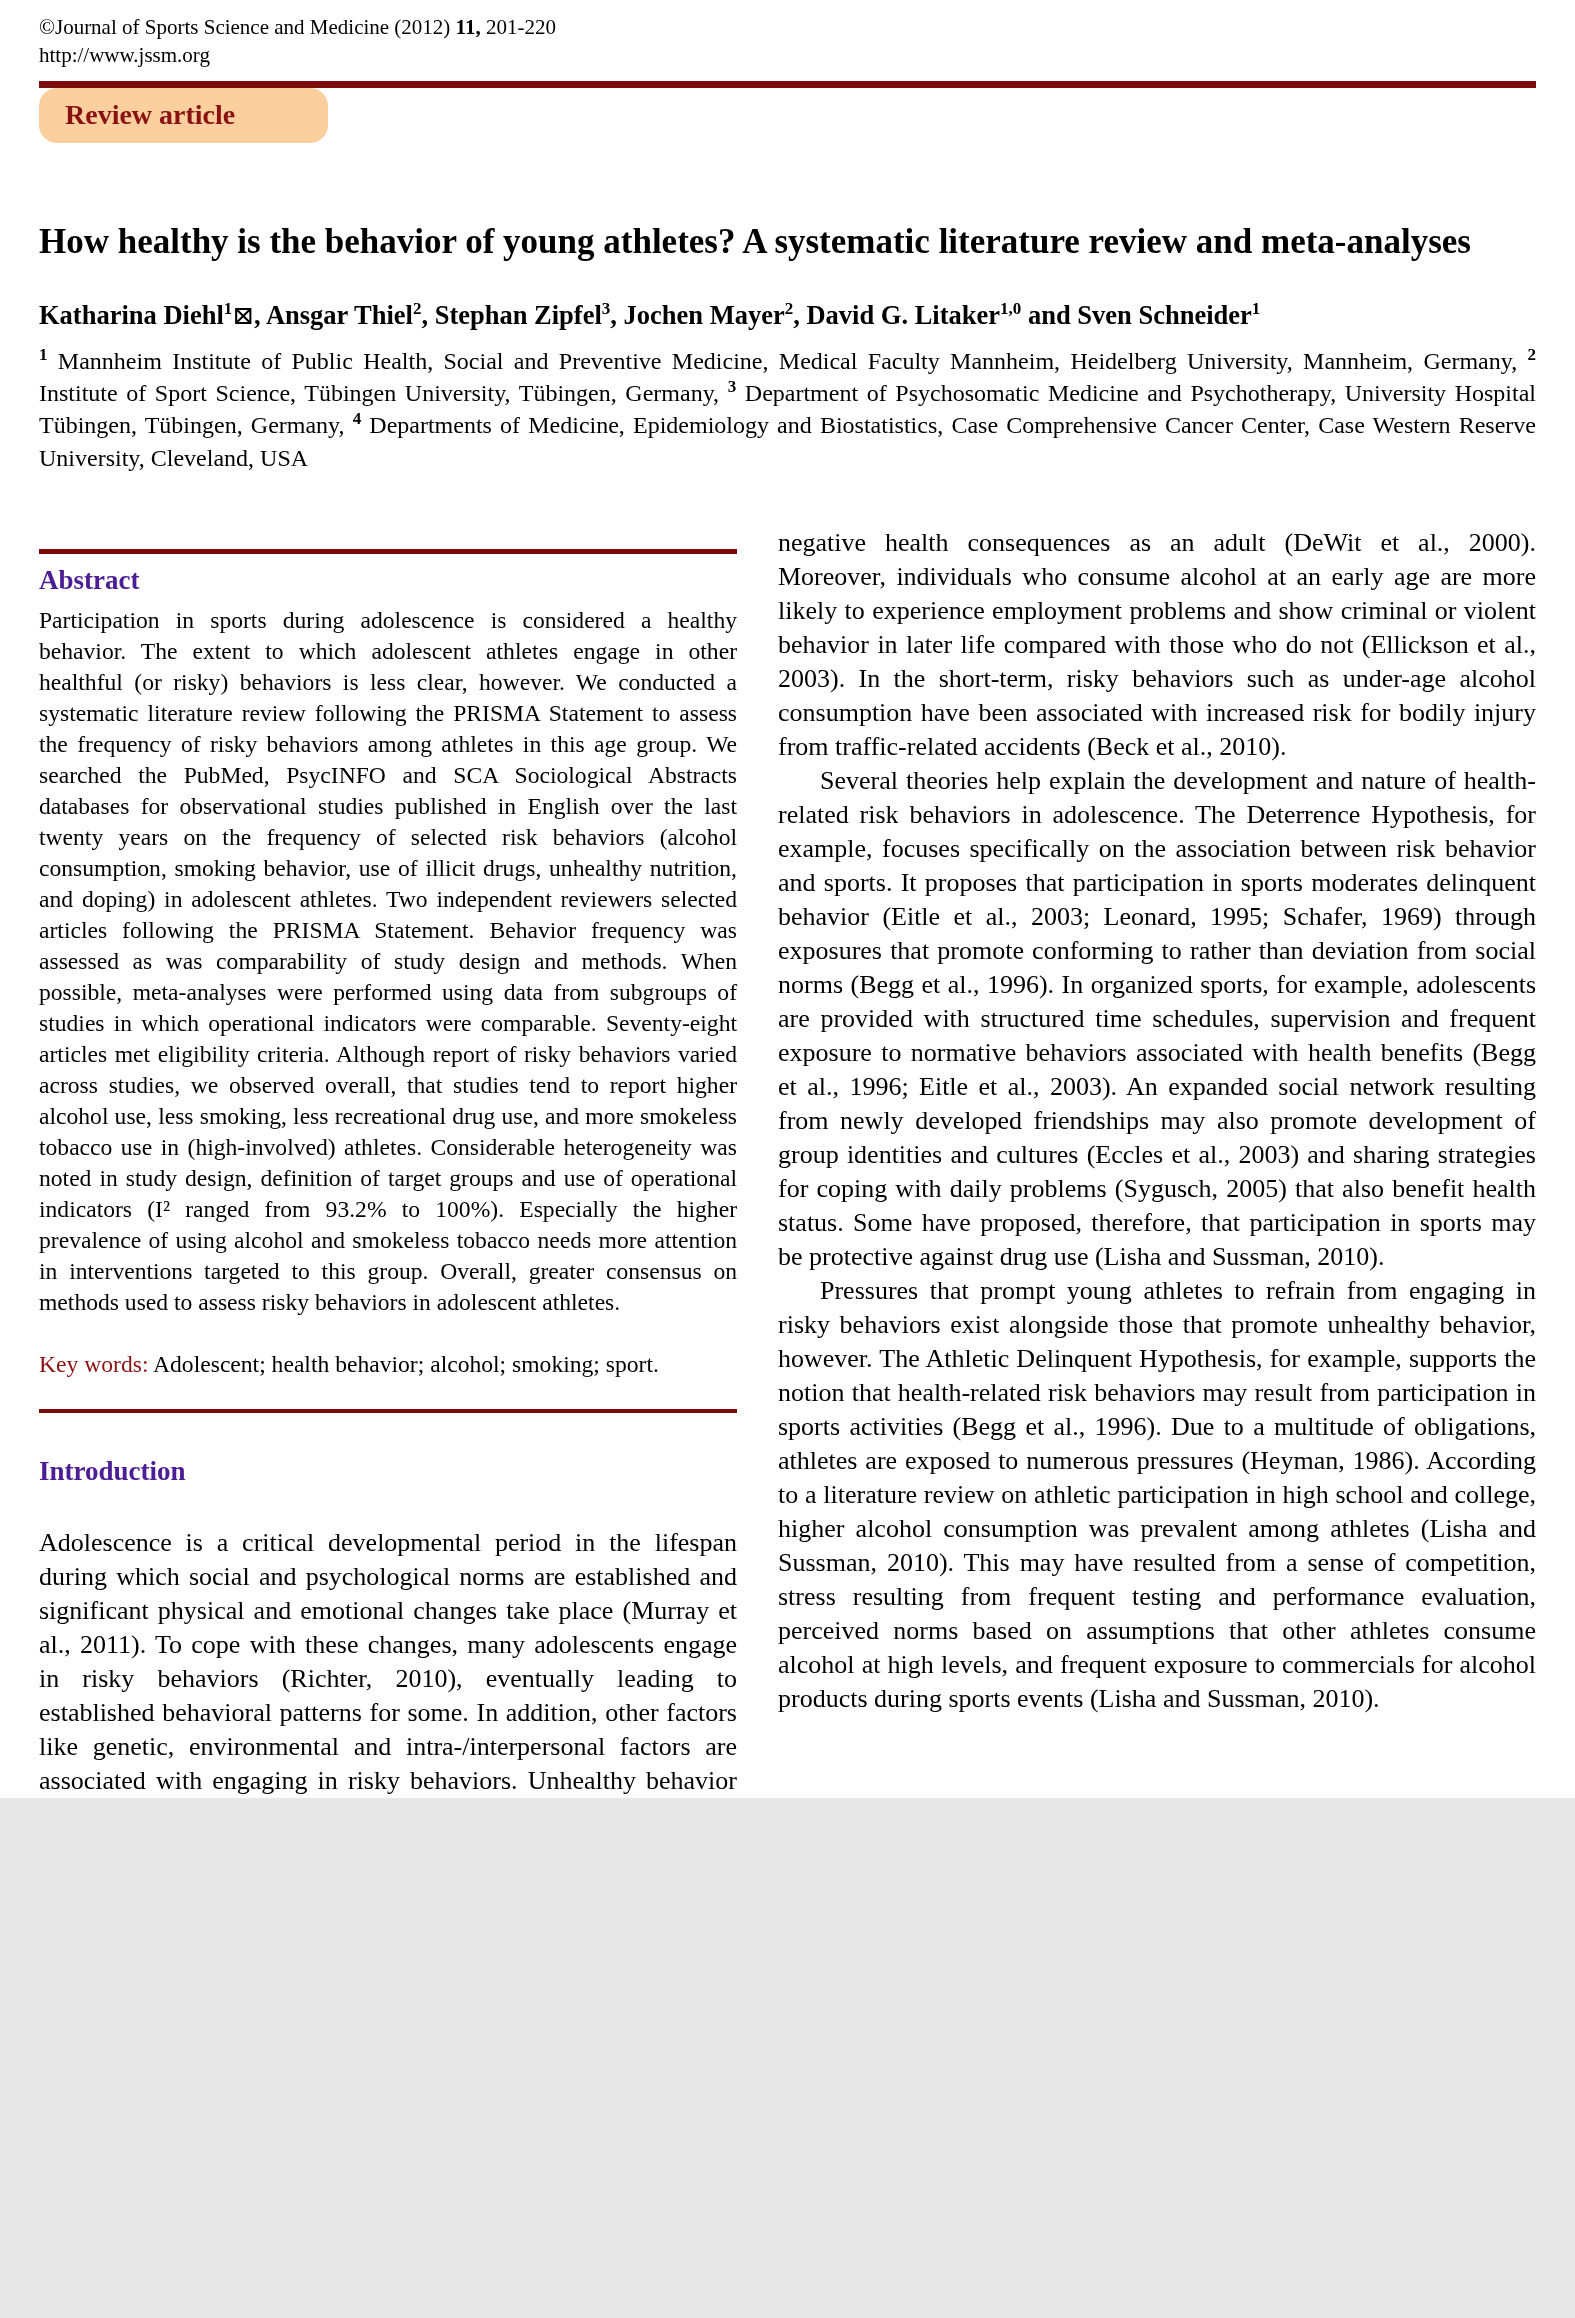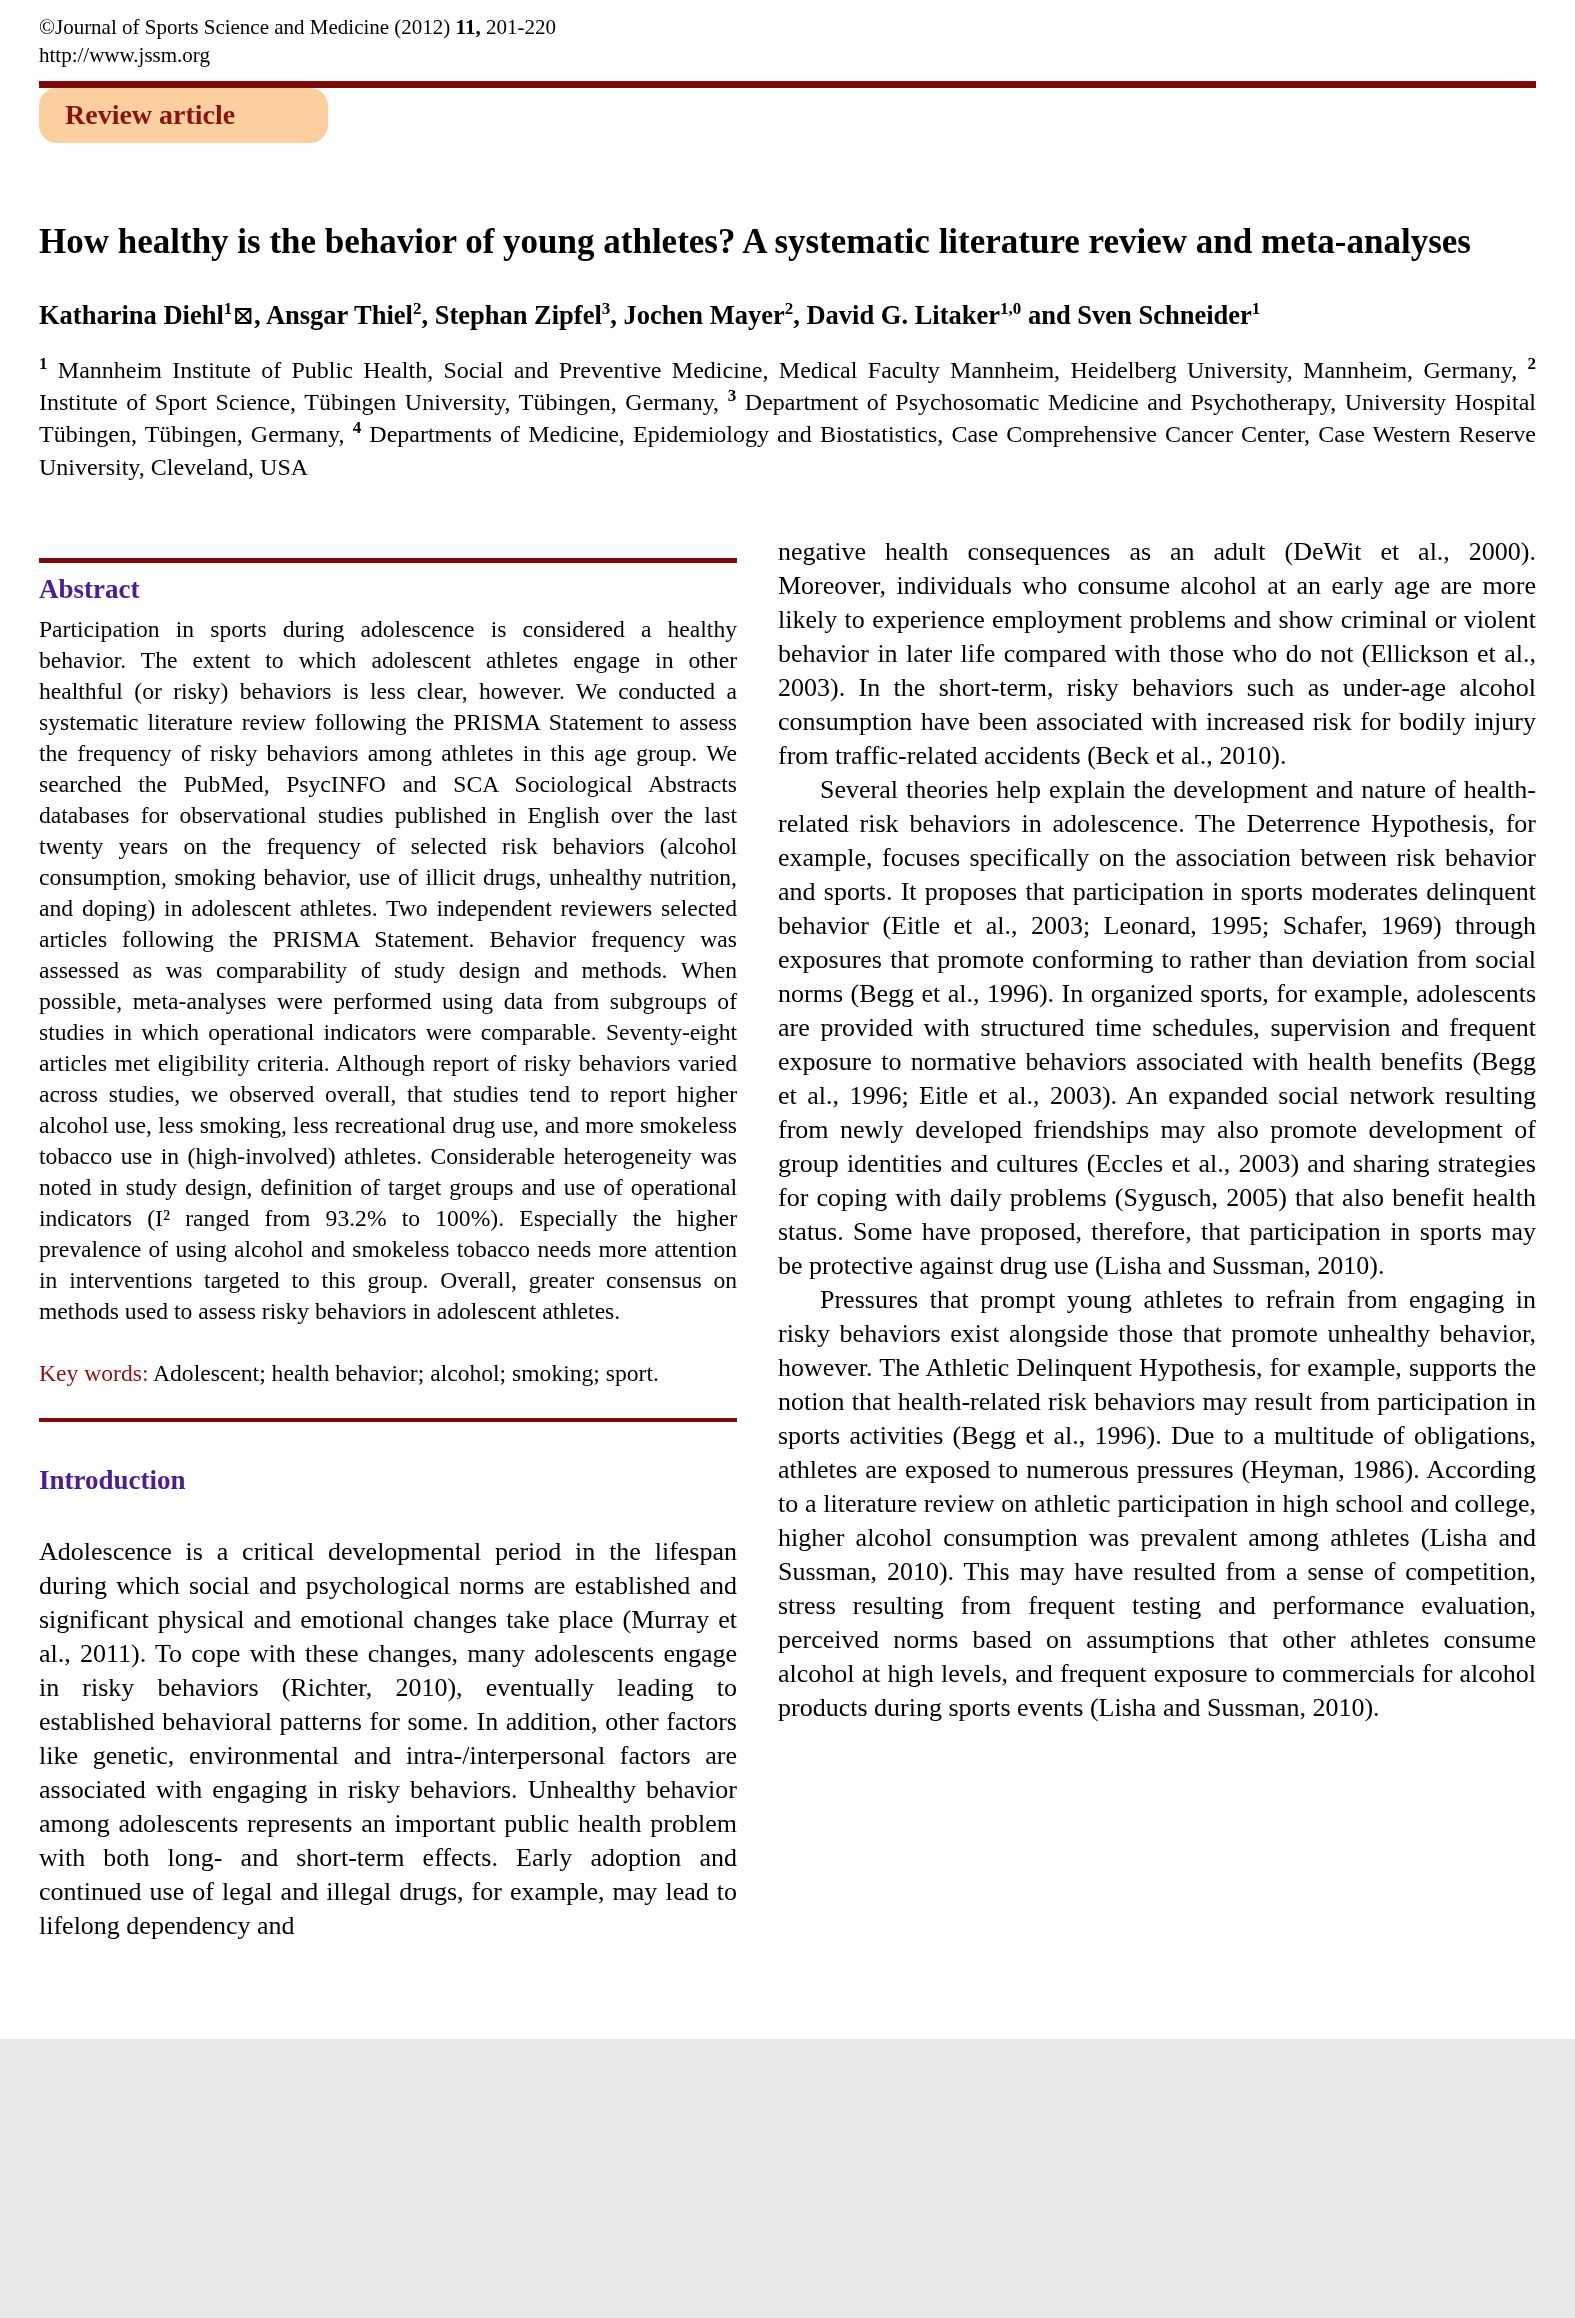--- a/index.html
+++ b/index.html
@@ -1,19 +1,19 @@
 <!DOCTYPE html>
 <html lang="en" style="font-size:11.5px"><head>
 <meta charset="utf-8">
 <style>
   * { margin:0; padding:0; box-sizing:border-box; }
   html,body { background:#e8e8e8; }
   .page {
     position:relative;
-    width:1575px; height:2039px;
+    width:1575px; height:1798px;
     margin:0 auto;
     background:#ffffff;
     color:#000;
     font-family:"Liberation Serif","DejaVu Serif",serif;
     padding:14.3px 39px 0 39px;
     overflow:hidden;
   }
   
   .meta { font-size:21px; line-height:1.32; }
   .meta .vol { font-weight:bold; }
@@ -35,21 +35,21 @@
   }
   .authors {
     font-size:26.5px; font-weight:bold; line-height:1.45;
     margin-top:31.5px;
   }
   .authors sup, .affil sup {
     font-weight:bold; font-size:17px; vertical-align:super; line-height:0;
   }
   .email-icon { font-weight:normal; font-size:26px; }
   .affil {
-    font-size:24px; line-height:1.35; text-align:justify; margin-top:19px;
+    font-size:24px; line-height:1.35; text-align:justify; margin-top:10px;
   }
   
   .columns { display:flex; gap:41px; margin-top:52px; align-items:flex-start; }
   .col-left  { width:698px; }
   .col-right { width:758px; }
   .rule { height:4.3px; background:#7d0b0b; }
   .rule.first { margin-top:23px; }
   .rule.second { margin-top:29px; }
   h2.section {
     color:#4c1d95; font-size:27px; font-weight:bold; margin-top:11.5px;

